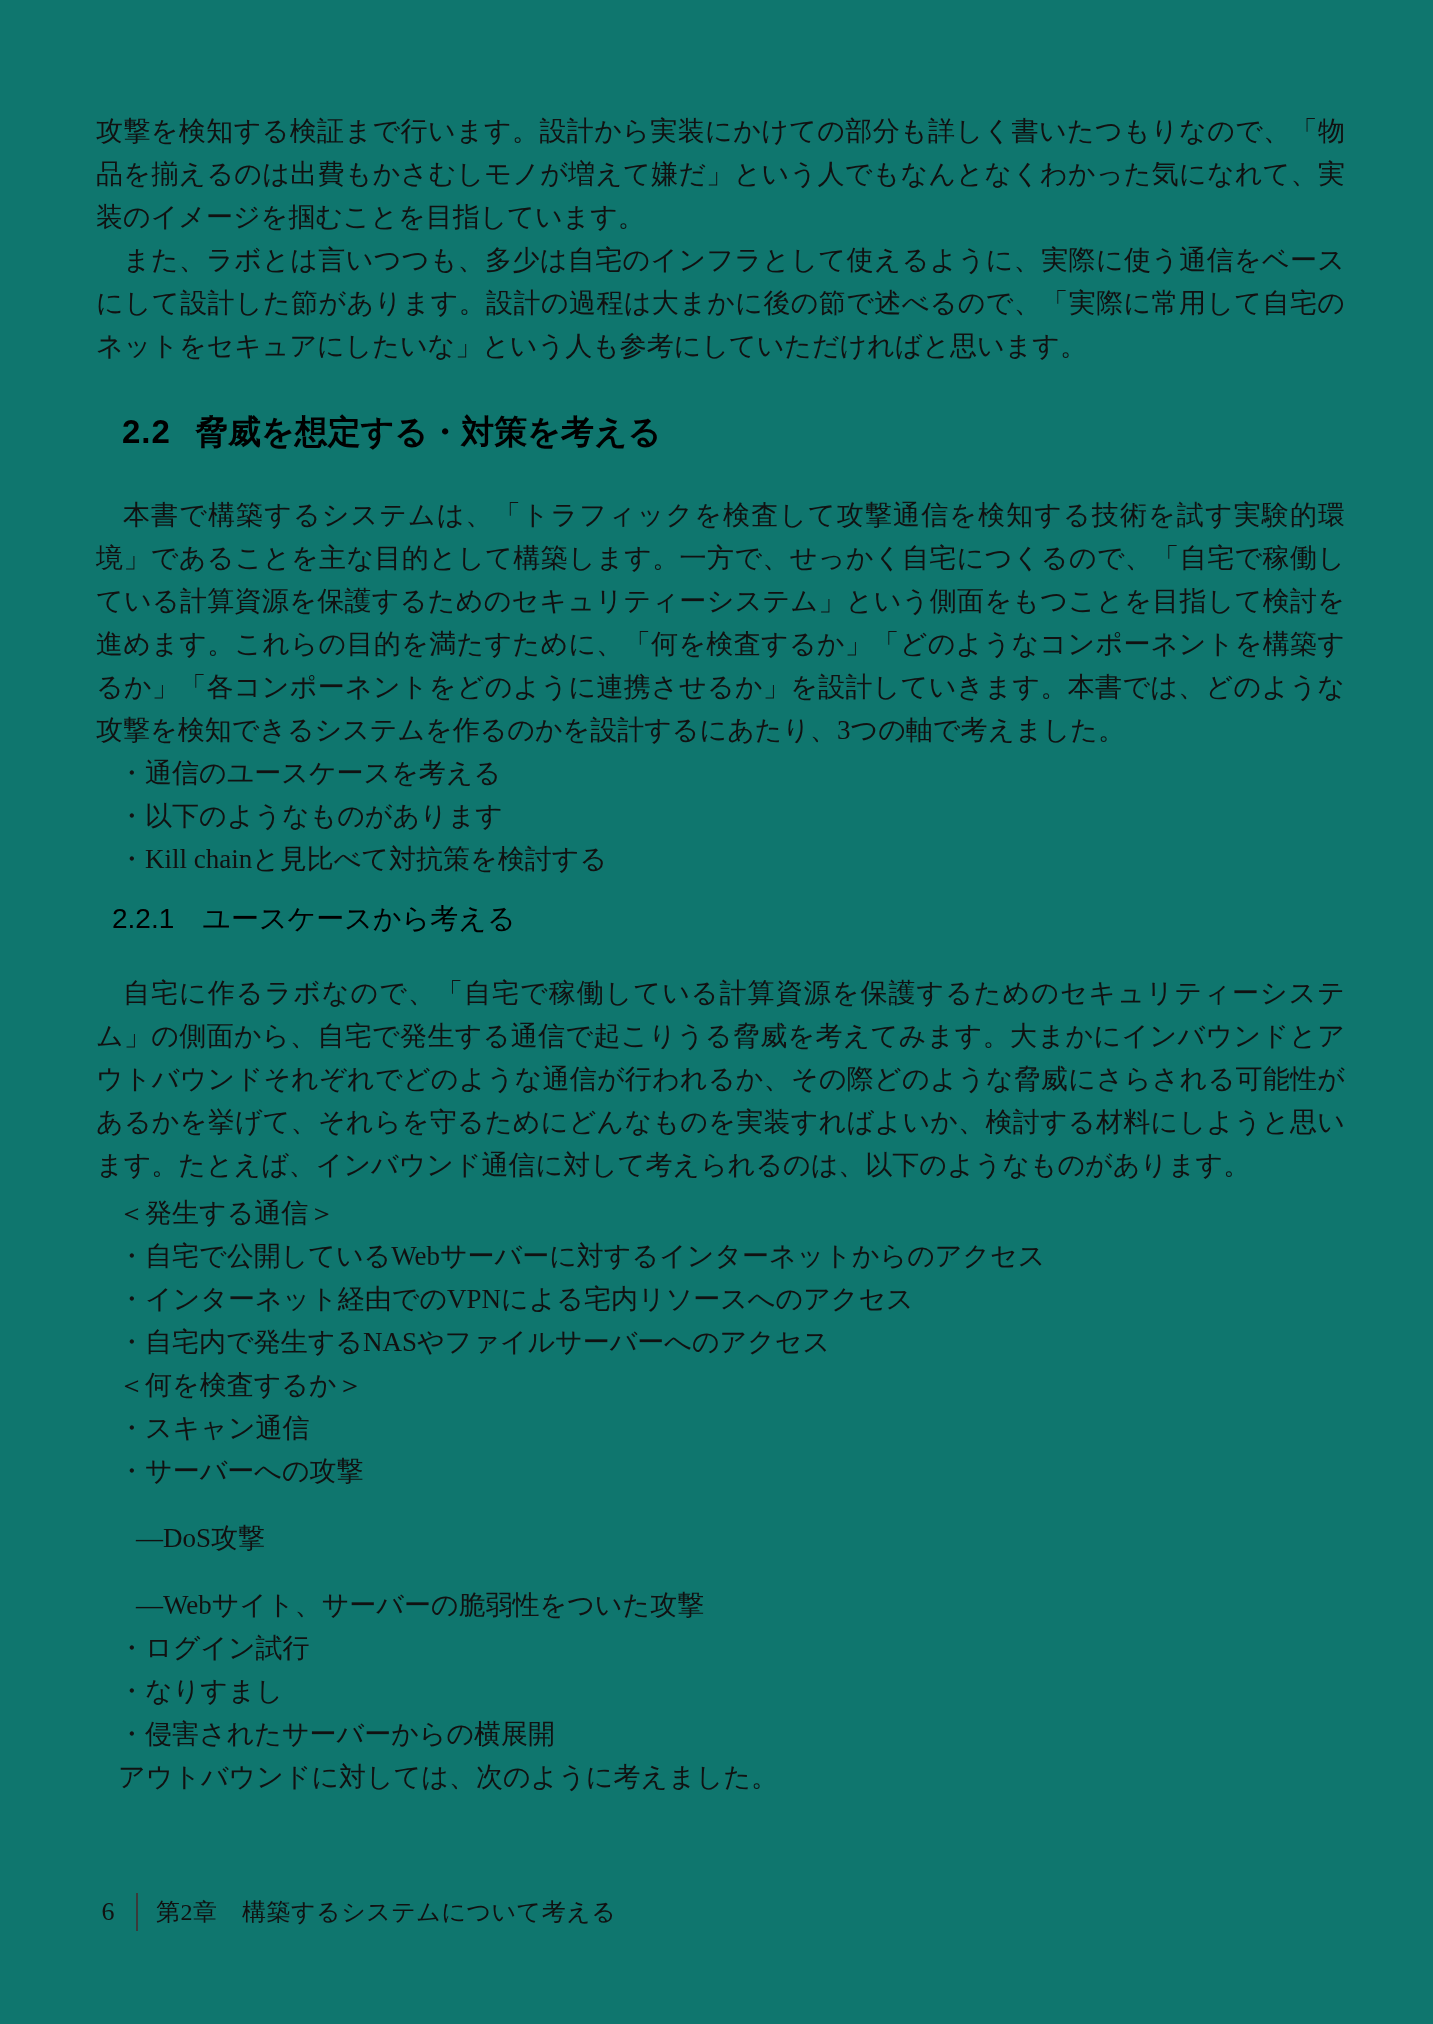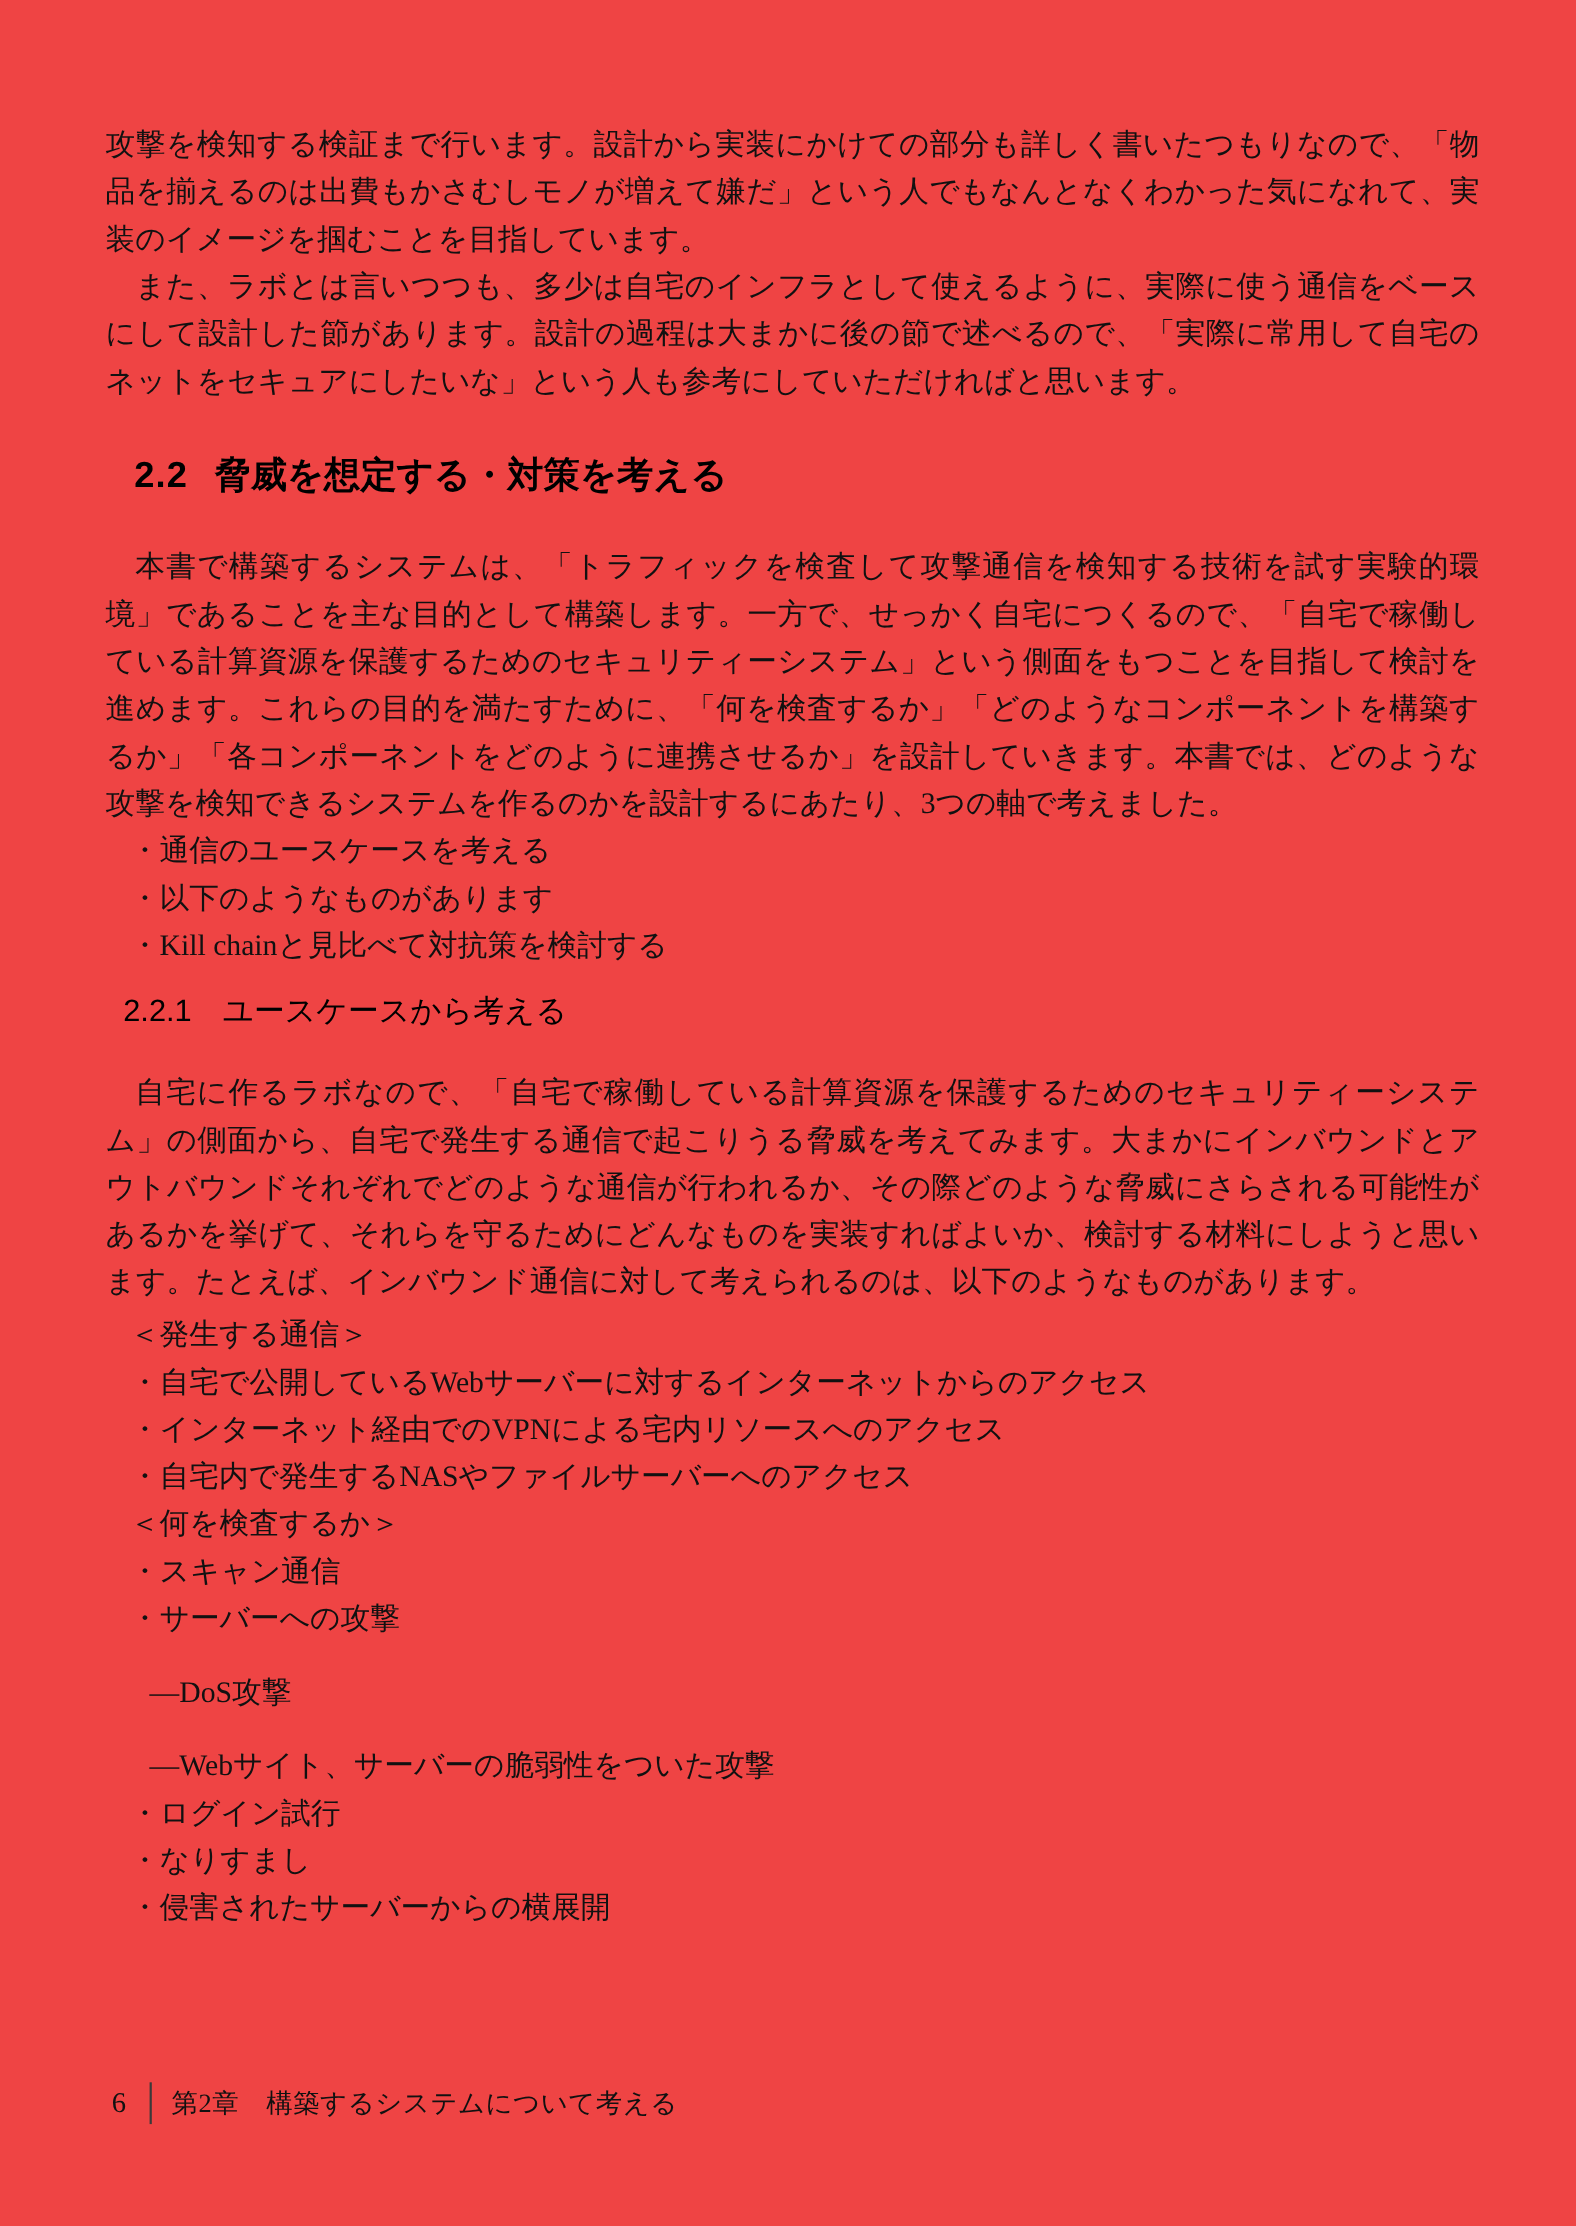--- a/index.html
+++ b/index.html
@@ -4,21 +4,21 @@
 <style>
   html, body {
     margin: 0;
     padding: 0;
     background: #ffffff;
   }
   .page {
     position: relative;
     width: 1433px;
     height: 2024px;
-    background: #ef4444;
+    background: #0f766e;
     color: #111111;
     font-family: "Liberation Serif", serif;
     overflow: hidden;
   }
   .content {
     position: absolute;
     left: 96px;
     top: 110px;
     width: 1249px;
   }
@@ -123,20 +123,21 @@
       <div class="li-bullet">・インターネット経由でのVPNによる宅内リソースへのアクセス</div>
       <div class="li-bullet">・自宅内で発生するNASやファイルサーバーへのアクセス</div>
       <div class="li-header">＜何を検査するか＞</div>
       <div class="li-bullet">・スキャン通信</div>
       <div class="li-bullet">・サーバーへの攻撃</div>
       <div class="li-dash">―DoS攻撃</div>
       <div class="li-dash">―Webサイト、サーバーの脆弱性をついた攻撃</div>
       <div class="li-bullet">・ログイン試行</div>
       <div class="li-bullet">・なりすまし</div>
       <div class="li-bullet">・侵害されたサーバーからの横展開</div>
+      <div class="li-plain">アウトバウンドに対しては、次のように考えました。</div>
     </div>
 
   </div>
 
   <div class="footer">
     <span class="page-num">6</span>
     <span class="divider"></span>
     <span class="chapter">第2章　構築するシステムについて考える</span>
   </div>
 </div>

